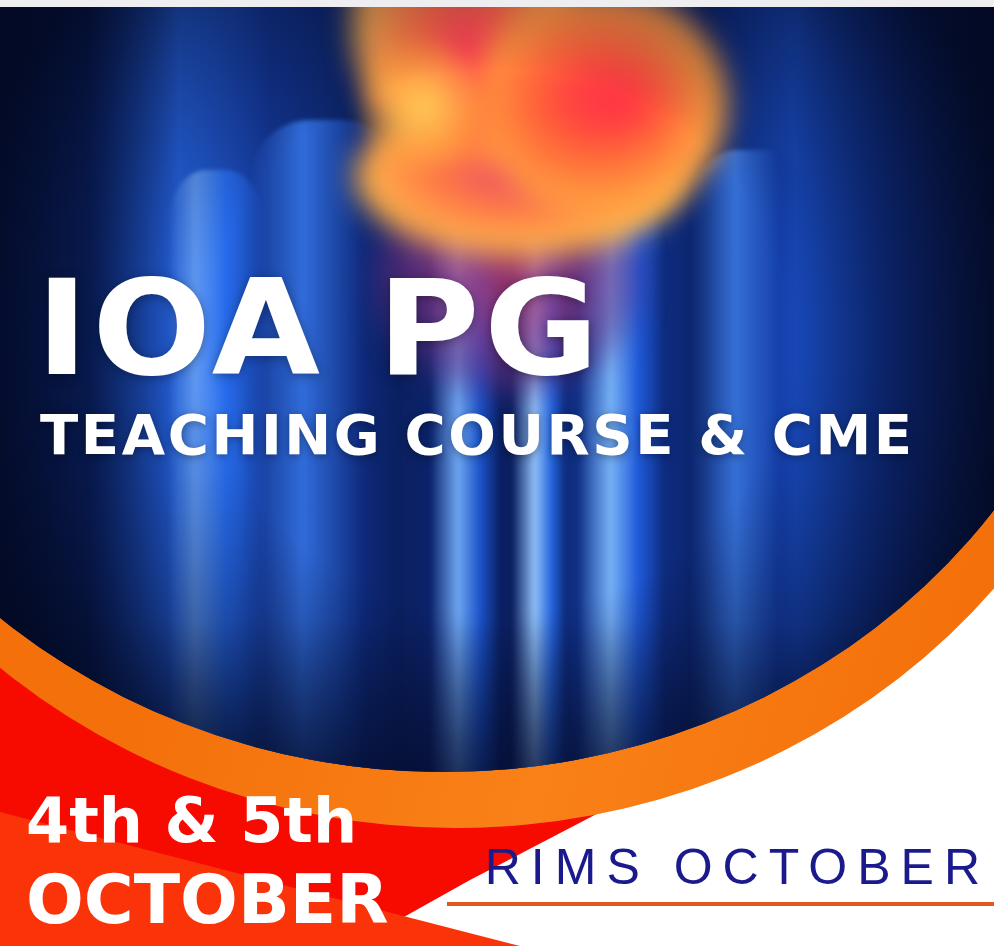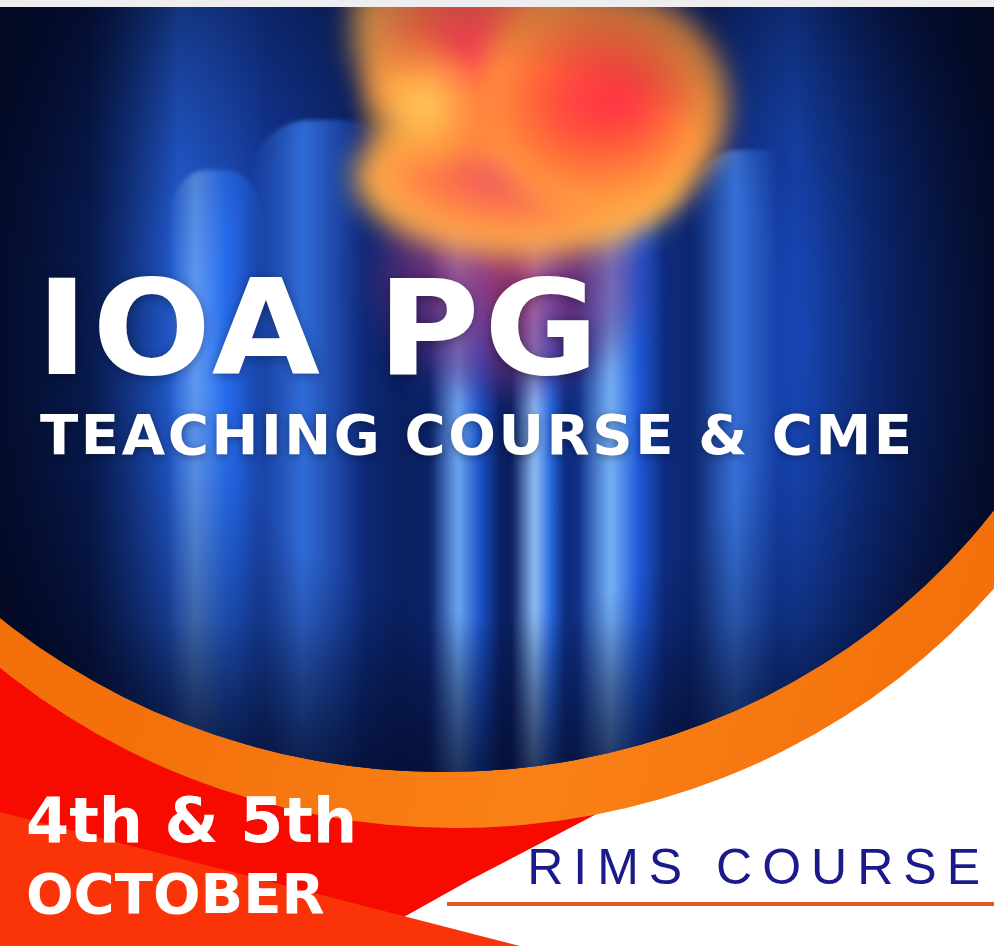--- a/index.html
+++ b/index.html
@@ -265,21 +265,21 @@
   }
   .date-line1, .date-line2 {
     font-family: "DejaVu Sans", sans-serif;
     font-weight: 700;
     color: #ffffff;
     margin: 8px;
     white-space: nowrap;
     line-height: 1.0;
   }
   .date-line1 { font-size: 62px; letter-spacing: 0px; }
-  .date-line2 { font-size: 56px; letter-spacing: 0px; margin-top: 14px; }
+  .date-line2 { font-size: 68px; letter-spacing: 0px; margin-top: 14px; }
 
   
   .venue-block {
     position: absolute;
     left: 447px; top: 838px;
     width: 547px;
     z-index: 32;
   }
   .venue-text {
     font-family: "Liberation Sans", sans-serif;
@@ -347,17 +347,17 @@
     <div class="title-main">IOA PG</div>
     <div class="title-sub">TEACHING COURSE &amp; CME</div>
   </div>
 
   <div class="date-block">
     <div class="date-line1">4th &amp; 5th</div>
     <div class="date-line2">OCTOBER</div>
   </div>
 
   <div class="venue-block">
-    <div class="venue-text">RIMS COURSE</div>
+    <div class="venue-text">RIMS OCTOBER</div>
     <div class="venue-rule"></div>
   </div>
 
 </div>
 
 </body></html>

